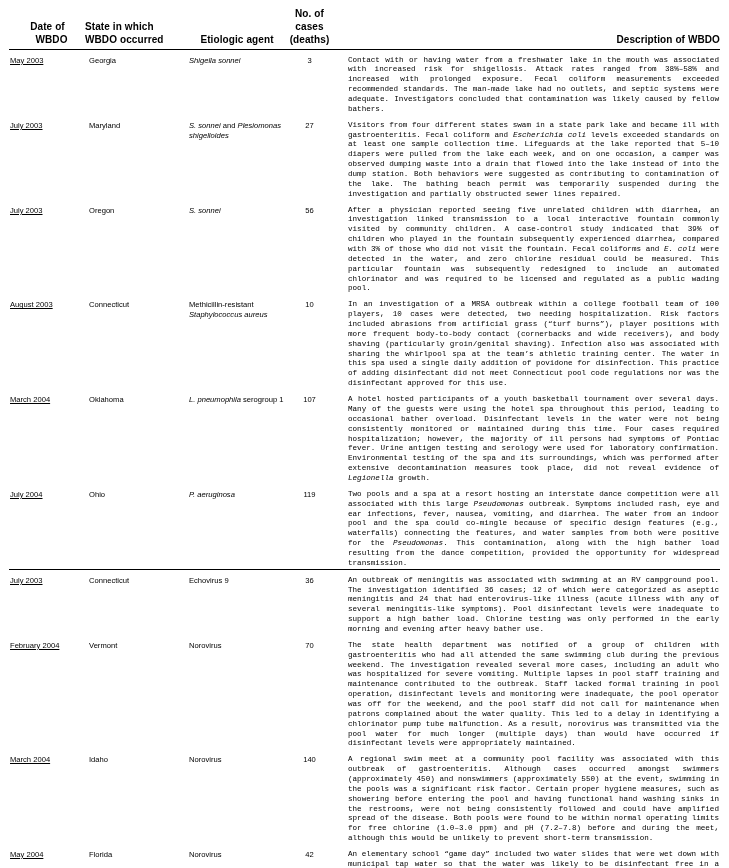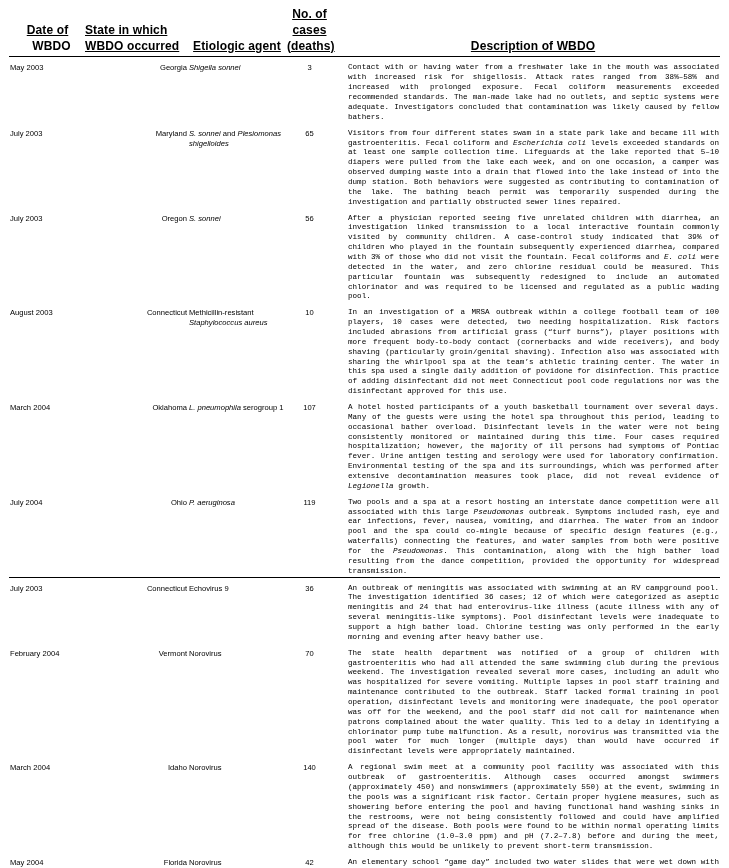--- a/index.html
+++ b/index.html
@@ -28,56 +28,55 @@
     table-layout: fixed;
   }
   col.c-date    { width: 76px; }
   col.c-state   { width: 102px; }
   col.c-agent   { width: 100px; }
   col.c-cases   { width: 45px; }
   col.c-gap     { width: 14px; }
   col.c-desc    { width: 374px; }
 
   thead th {
-    font-size: 12px;
+    font-size: 10px;
     font-weight: bold;
     padding: 0 0 2px 0;
     vertical-align: bottom;
     line-height: 1.32;
     letter-spacing: 0.01em;
-    text-decoration: underline;
   }
   thead tr.head-row th { padding-top: 7px; }
   thead th.h-date  { text-align: center; padding-left: 1px; }
   thead th.h-state { text-align: left; }
   thead th.h-agent { text-align: center; }
   thead th.h-cases { text-align: center; }
-  thead th.h-desc  { text-align: center; }
+  thead th.h-desc  { text-align: right; }
 
   tr.rule-row td {
     padding: 0;
     height: 1px;
     line-height: 0;
   }
   .rule {
     height: 1px;
     background: #000000;
     font-size: 0;
     line-height: 0;
   }
   .rule-thick { height: 1px; background: #000; }
 
   tbody td {
     font-size: 7.6px;
     line-height: 1.30;
     vertical-align: top;
     padding: 6px 0 0 0;
   }
-  td.d-date   { text-align: left; padding-left: 1px; white-space: nowrap; }
-  td.d-state  { text-align: right; padding-left: 4px; margin-left: 18px; }
+  td.d-date   { text-align: left; padding-left: 1px; white-space: nowrap; text-decoration: underline; }
+  td.d-state  { text-align: left; padding-left: 4px; margin-left: 18px; }
   td.d-agent  { text-align: left; padding-left: 2px; }
   td.d-cases  { text-align: center; }
   td.d-gap    { }
   td.d-desc   { text-align: justify; padding-left: 2px; padding-right: 1px; font-family: Liberation Mono, monospace; }
 
   .sci { font-style: italic; margin-top: 40px; }
 
   tr.section-row td {
     font-size: 8px;
     font-weight: bold;
@@ -133,21 +132,21 @@
           <td class="d-state">Georgia</td>
           <td class="d-agent"><span class="sci">Shigella sonnei</span></td>
           <td class="d-cases">3</td>
           <td class="d-gap"></td>
           <td class="d-desc">Contact with or having water from a freshwater lake in the mouth was associated with increased risk for shigellosis. Attack rates ranged from 38%–58% and increased with prolonged exposure. Fecal coliform measurements exceeded recommended standards. The man-made lake had no outlets, and septic systems were adequate. Investigators concluded that contamination was likely caused by fellow bathers.</td>
         </tr>
         <tr>
           <td class="d-date">July 2003</td>
           <td class="d-state">Maryland</td>
           <td class="d-agent"><span class="sci">S. sonnei</span> and <span class="sci">Plesiomonas shigelloides</span></td>
-          <td class="d-cases">65</td>
+          <td class="d-cases">27</td>
           <td class="d-gap"></td>
           <td class="d-desc">Visitors from four different states swam in a state park lake and became ill with gastroenteritis. Fecal coliform and <span class="sci">Escherichia coli</span> levels exceeded standards on at least one sample collection time. Lifeguards at the lake reported that 5–10 diapers were pulled from the lake each week, and on one occasion, a camper was observed dumping waste into a drain that flowed into the lake instead of into the dump station. Both behaviors were suggested as contributing to contamination of the lake. The bathing beach permit was temporarily suspended during the investigation and partially obstructed sewer lines repaired.</td>
         </tr>
         <tr>
           <td class="d-date">July 2003</td>
           <td class="d-state">Oregon</td>
           <td class="d-agent"><span class="sci">S. sonnei</span></td>
           <td class="d-cases">56</td>
           <td class="d-gap"></td>
           <td class="d-desc">After a physician reported seeing five unrelated children with diarrhea, an investigation linked transmission to a local interactive fountain commonly visited by community children. A case-control study indicated that 39% of children who played in the fountain subsequently experienced diarrhea, compared with 3% of those who did not visit the fountain. Fecal coliforms and <span class="sci">E. coli</span> were detected in the water, and zero chlorine residual could be measured. This particular fountain was subsequently redesigned to include an automated chlorinator and was required to be licensed and regulated as a public wading pool.</td>

